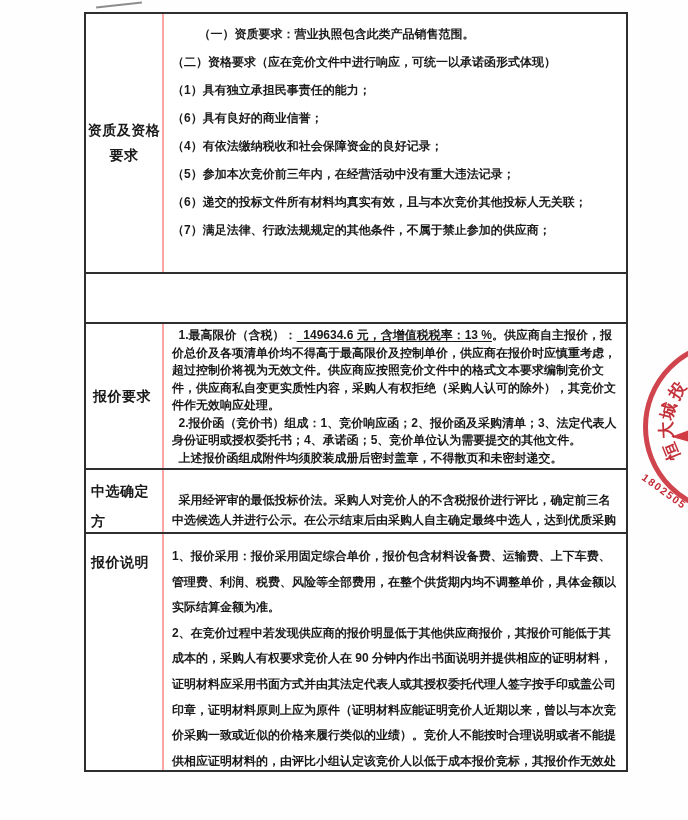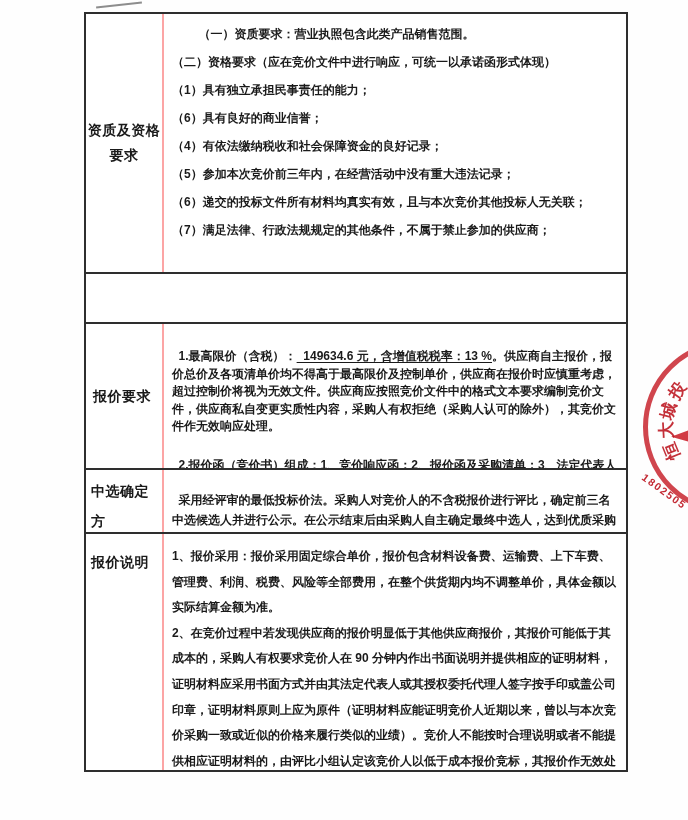--- a/index.html
+++ b/index.html
@@ -48,21 +48,21 @@
   
   .r2 { height:50px; }
   .r2 .hcell { padding:4px 0 0 4px; line-height:20px; }
   .r2 .ccell { padding-top:4px; }
   .r2 .ccell p { line-height:21px; white-space:pre-line; }
 
   
   .r3 { height:146px; }
   .r3 .hcell { display:flex; align-items:center; padding-left:7px; }
   .r3 .ccell { padding-top:3px; }
-  .quote p { line-height:17.5px; text-indent:0.55em;margin-top:21px; }
+  .quote p { line-height:17.5px; text-indent:0.55em; }
   .u { text-decoration:underline; text-underline-offset:2px; }
 
   
   .r4 { height:64px; }
   .r4 .hcell { padding:6px 0 0 5px; line-height:30px; }
   .r4 .ccell { padding-top:20px; }
   .r4 .ccell p { line-height:20px; text-indent:0.55em; }
 
   
   .r5 { height:236px; }

